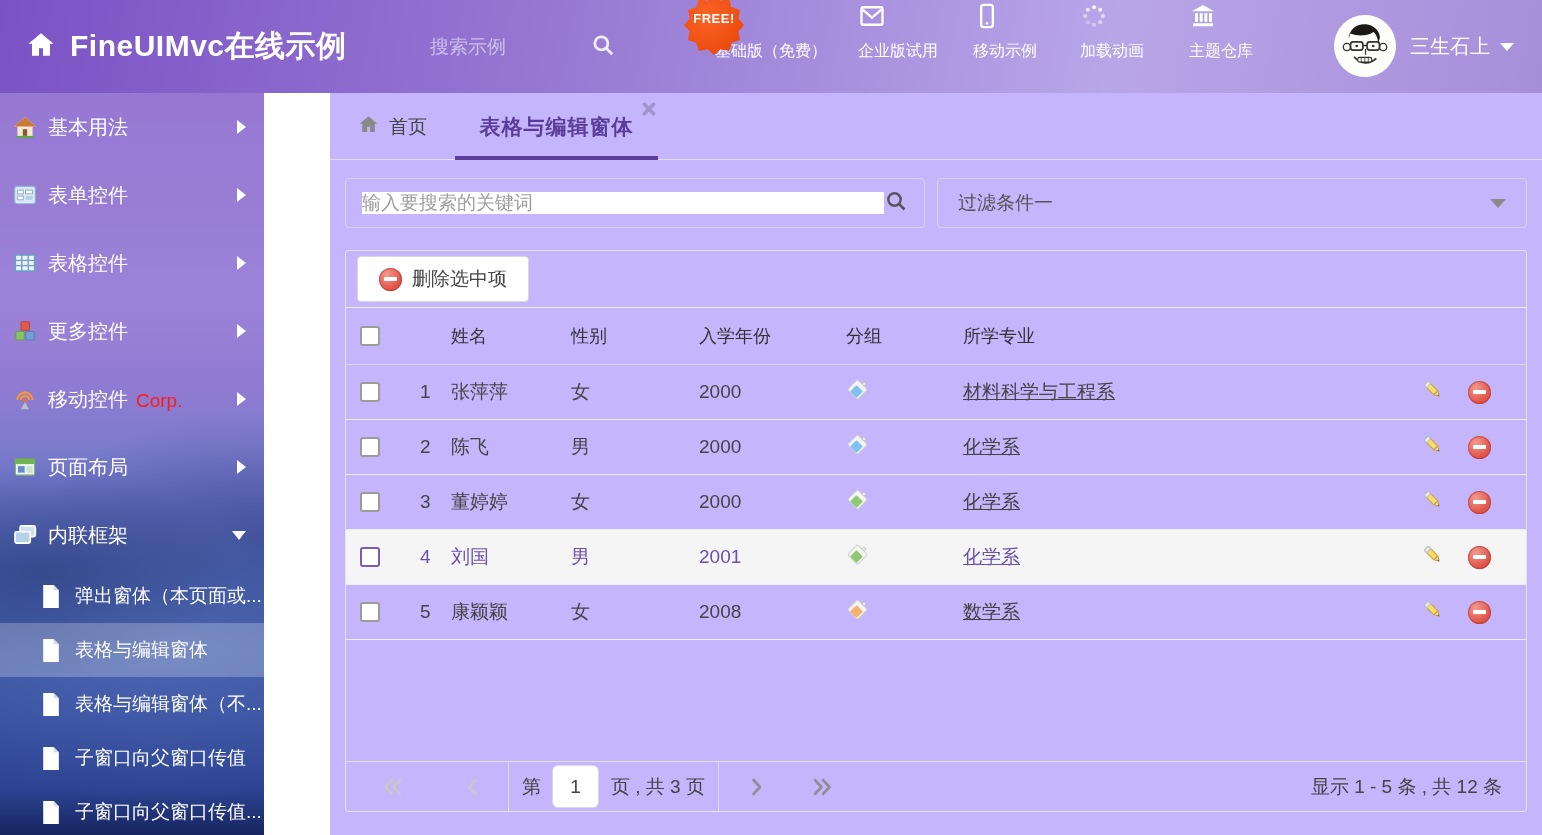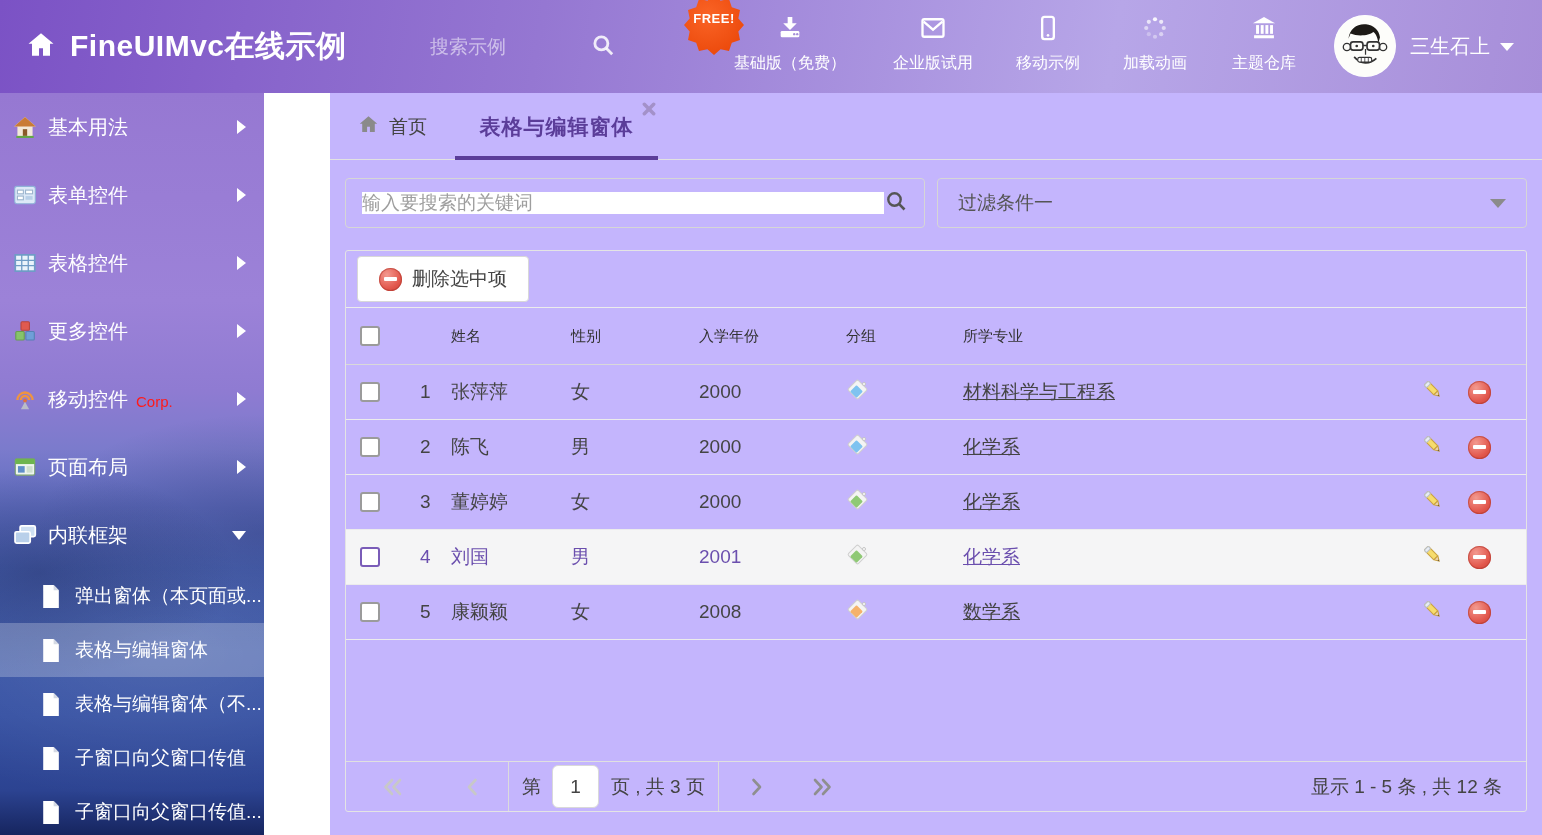--- a/index.html
+++ b/index.html
@@ -12,40 +12,40 @@
   .logo-wrap { position:absolute; left:26px; top:0; height:93px; display:flex; align-items:center; gap:14px; cursor:pointer; }
   .app-title { color:#fff; font-size:30px; font-weight:bold; letter-spacing:.5px; }
   .hdr-search { position:absolute; left:430px; top:28px; width:220px; height:38px; display:flex; align-items:center; }
   .hdr-search input { background:transparent; border:none; outline:none; color:#fff; font-size:19px; width:160px; }
   .hdr-search input::placeholder { color:rgba(255,255,255,.55); }
   .free-badge { position:absolute; left:684px; top:-5px; width:60px; height:60px;
     background:radial-gradient(circle at 40% 35%,#fa6426,#ec4a0c 75%);
     display:flex; align-items:center; justify-content:center; padding-bottom:14px;
     color:#fff; font-weight:bold; font-size:13px; letter-spacing:.5px;
     clip-path:polygon(100% 50%,90.6% 60.9%,93.3% 75%,79.7% 79.7%,75% 93.3%,60.9% 90.6%,50% 100%,39.1% 90.6%,25% 93.3%,20.3% 79.7%,6.7% 75%,9.4% 60.9%,0% 50%,9.4% 39.1%,6.7% 25%,20.3% 20.3%,25% 6.7%,39.1% 9.4%,50% 0%,60.9% 9.4%,75% 6.7%,79.7% 20.3%,93.3% 25%,90.6% 39.1%); z-index:6; }
-  .hdr-nav-item { position:absolute; top:14px; width:150px; display:flex; flex-direction:column; align-items:center; gap:7px; color:#fff; cursor:pointer; }
+  .hdr-nav-item { position:absolute; top:2px; width:150px; display:flex; flex-direction:column; align-items:flex-start; gap:7px; color:#fff; cursor:pointer; }
   .hdr-nav-item .lbl { font-size:16px; white-space:nowrap; }
   .avatar { position:absolute; left:1334px; top:15px; width:62px; height:62px; border-radius:50%; overflow:hidden; background:#fff; cursor:pointer; }
   .user-wrap { position:absolute; left:1410px; top:0; height:93px; display:flex; align-items:center; gap:10px; color:#fff; font-size:20px; cursor:pointer; }
   .caret-down-white { width:0; height:0; border-left:7px solid transparent; border-right:7px solid transparent; border-top:8px solid #fff; }
 
   
   .sidebar { position:absolute; left:0; top:93px; width:264px; height:742px;
     background:
       radial-gradient(ellipse 280px 150px at 40px 480px, rgba(20,28,75,.38), transparent 70%),
       radial-gradient(ellipse 320px 170px at 260px 440px, rgba(30,40,95,.32), transparent 70%),
       radial-gradient(ellipse 400px 200px at 160px 560px, rgba(255,255,255,.10), transparent 75%),
       linear-gradient(180deg,#9678d2 0%,#9c82d8 28%,#8f7bd2 40%,#7b7bcc 48%,#5e6cbe 56%,#4660b2 64%,#3b57a8 73%,#3550a2 84%,#2c4391 94%,#16255f 100%);
     overflow:hidden; }
   .side-item { height:68px; display:flex; align-items:center; padding:0 18px 0 12px; color:#fff; font-size:20px; cursor:pointer; }
   .side-item .ico { width:26px; height:26px; margin-right:10px; flex:none; }
   .side-item .chev { margin-left:auto; }
   .chev-right { width:0; height:0; border-top:7px solid transparent; border-bottom:7px solid transparent; border-left:9px solid #fff; }
   .chev-down { width:0; height:0; border-left:7px solid transparent; border-right:7px solid transparent; border-top:9px solid #fff; }
-  .corp-badge { color:#ff1a1a; font-size:15px; margin-left:8px; margin-top:4px; }
+  .corp-badge { color:#ff1a1a; font-size:19px; margin-left:8px; margin-top:4px; }
   .side-sub { height:54px; display:flex; align-items:center; padding:0 12px 0 40px; color:#fff; font-size:19px; cursor:pointer; white-space:nowrap; }
   .side-sub .ico { width:21px; height:25px; margin-right:14px; flex:none; }
   .side-sub.selected { background:rgba(255,255,255,.24); }
 
   
   .content { position:absolute; left:330px; top:93px; width:1423px; height:742px; background:#c4b5fd; }
 
   .tabbar { position:relative; height:67px; border-bottom:1px solid #e2e2e2; }
   .tab-home { position:absolute; left:28px; top:0; height:67px; display:flex; align-items:center; gap:10px; font-size:19px; color:#444; cursor:pointer; }
   .tab-active { position:absolute; left:125px; top:0; width:203px; height:67px; display:flex; align-items:center; justify-content:center; cursor:pointer; }
@@ -61,21 +61,21 @@
   .kw-box input::placeholder { color:#9e9e9e; }
   .dd-box { position:absolute; left:592px; top:0; width:590px; height:50px; border:1px solid #d6d6d6; border-radius:4px; display:flex; align-items:center; padding:0 20px; font-size:19px; color:#555; cursor:pointer; }
   .caret-gray { margin-left:auto; width:0; height:0; border-left:8px solid transparent; border-right:8px solid transparent; border-top:9px solid #8b8b8b; }
 
   .panel { position:absolute; left:15px; top:157px; width:1182px; height:562px; border:1px solid #e4e4e4; border-radius:3px; display:flex; flex-direction:column; }
   .toolbar { height:57px; flex:none; display:flex; align-items:center; padding:0 11px; border-bottom:1px solid #ececec; }
   .btn { height:46px; border:1px solid #d8d8d8; border-radius:4px; background:#fff; display:flex; align-items:center; gap:10px; padding:0 21px; font-size:19px; color:#444; cursor:pointer; font-family:Liberation Sans, sans-serif; }
   .btn-add { margin-left:auto; }
 
   .grid-head, .grid-row { display:flex; align-items:center; }
-  .grid-head { height:57px; flex:none; border-bottom:1px solid #d9d9d9; font-size:15px; color:#333; }
+  .grid-head { height:57px; flex:none; border-bottom:1px solid #d9d9d9; font-size:18px; color:#333; }
   .grid-row { height:55px; flex:none; border-bottom:1px solid #ececec; font-size:19px; color:#444; }
   .grid-row.selected { background:#f5f5f6; color:#6b4fae; }
   .col-check { width:48px; padding-left:14px; flex:none; }
   .col-idx { width:57px; padding-left:26px; flex:none; }
   .col-name { width:120px; flex:none; }
   .col-gender { width:128px; flex:none; }
   .col-year { width:143px; flex:none; }
   .col-group { width:118px; padding-left:4px; flex:none; }
   .col-major { flex:1; padding-left:3px; }
   .col-actions { width:150px; flex:none; display:flex; justify-content:flex-end; align-items:center; gap:24px; padding-right:35px; }

